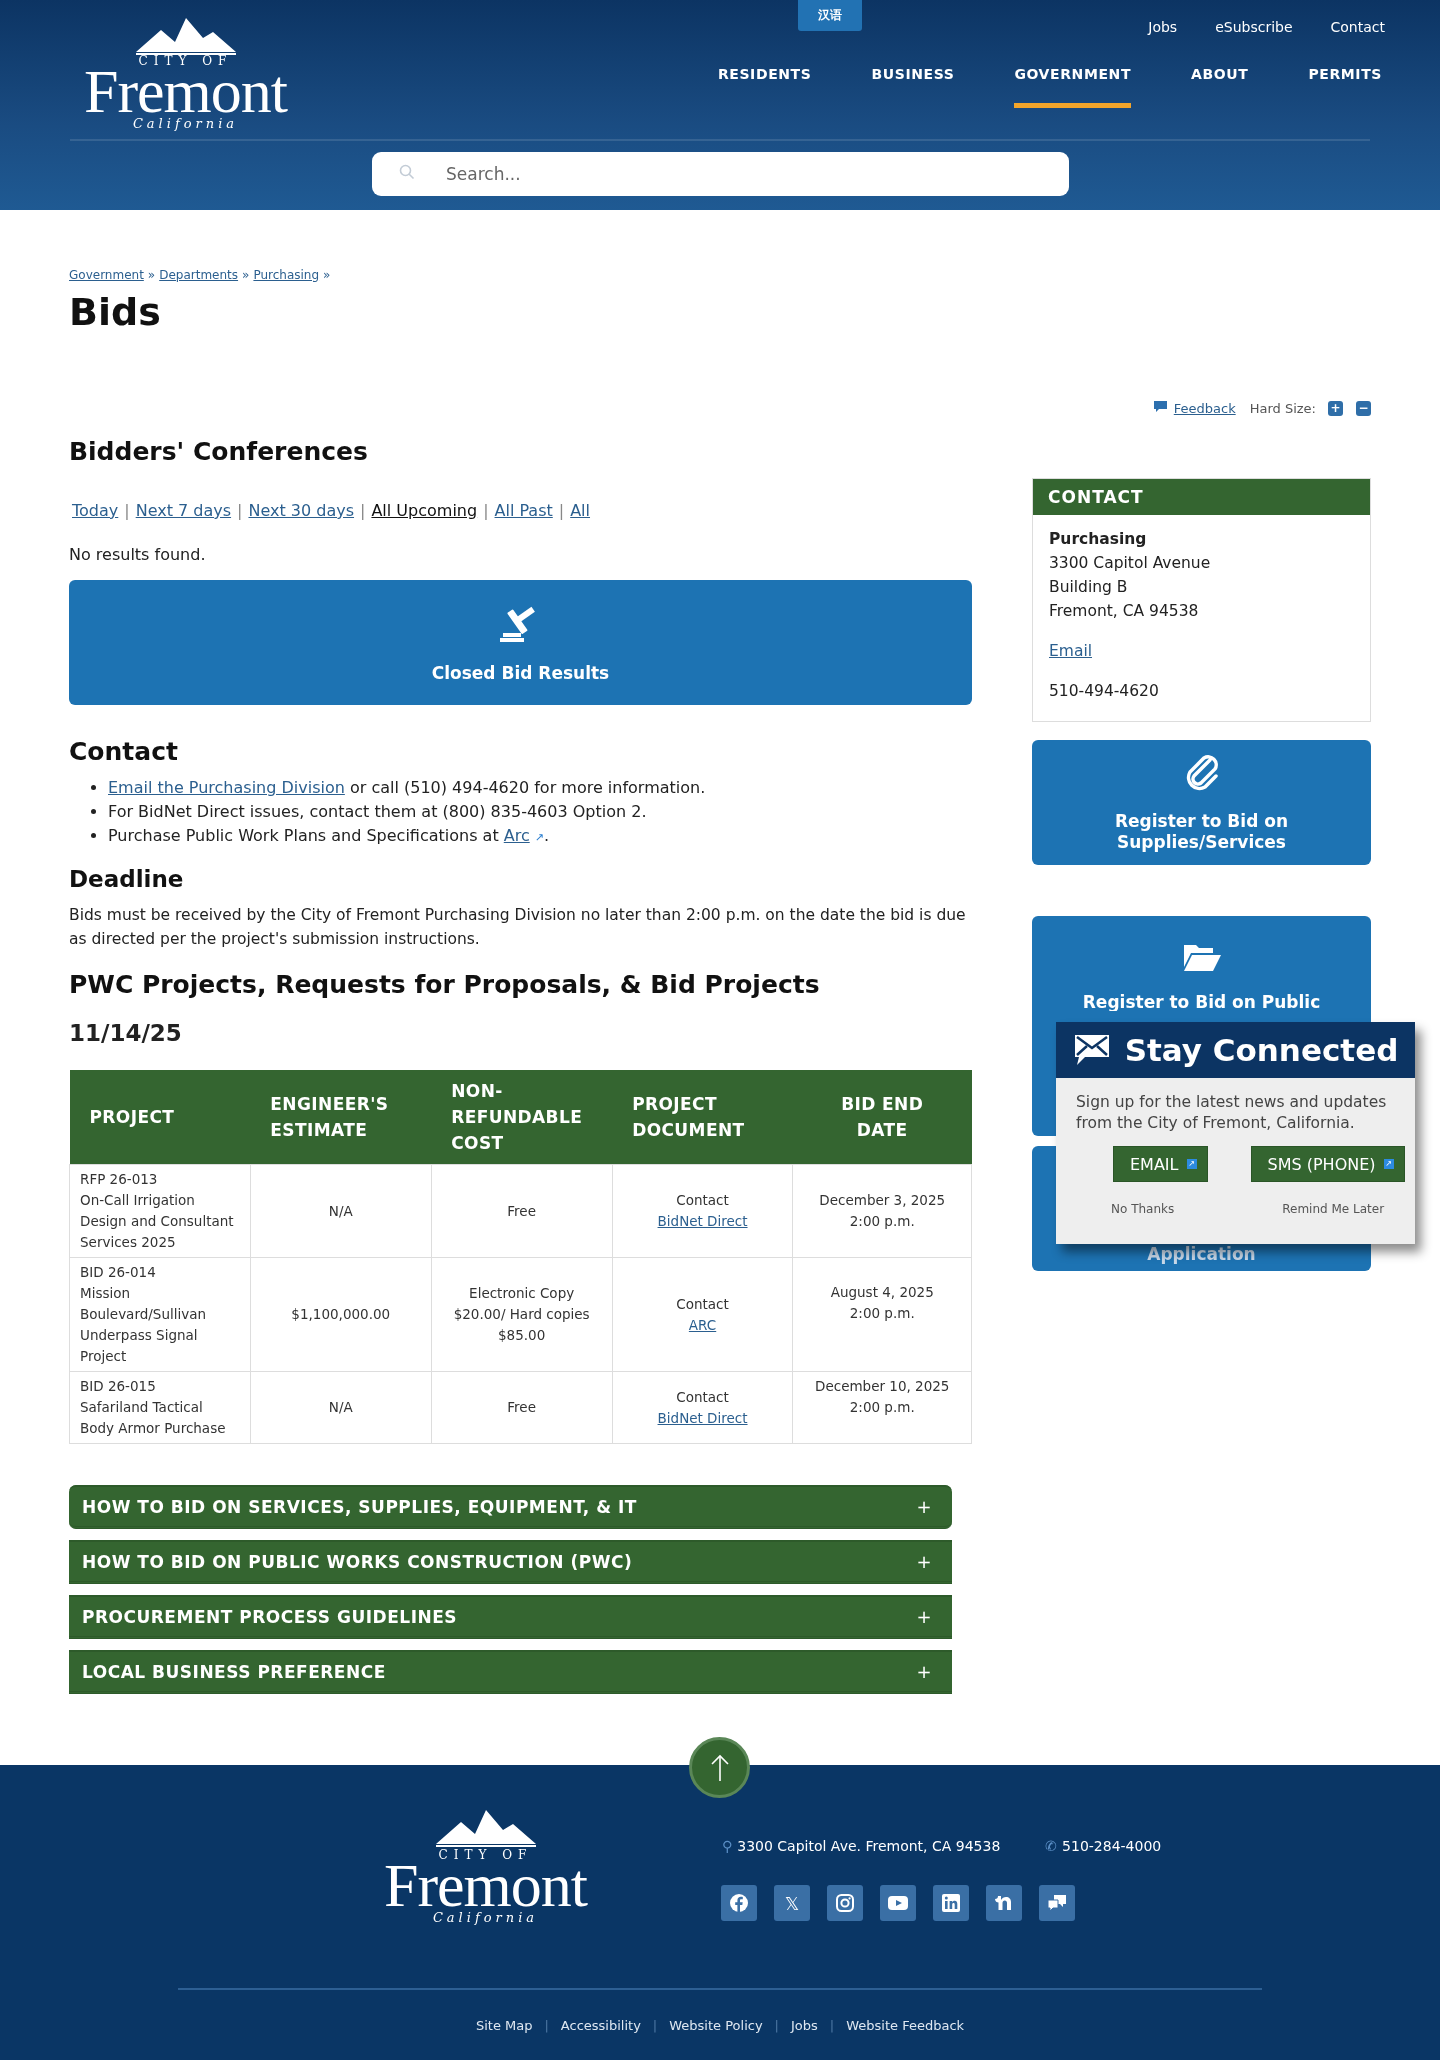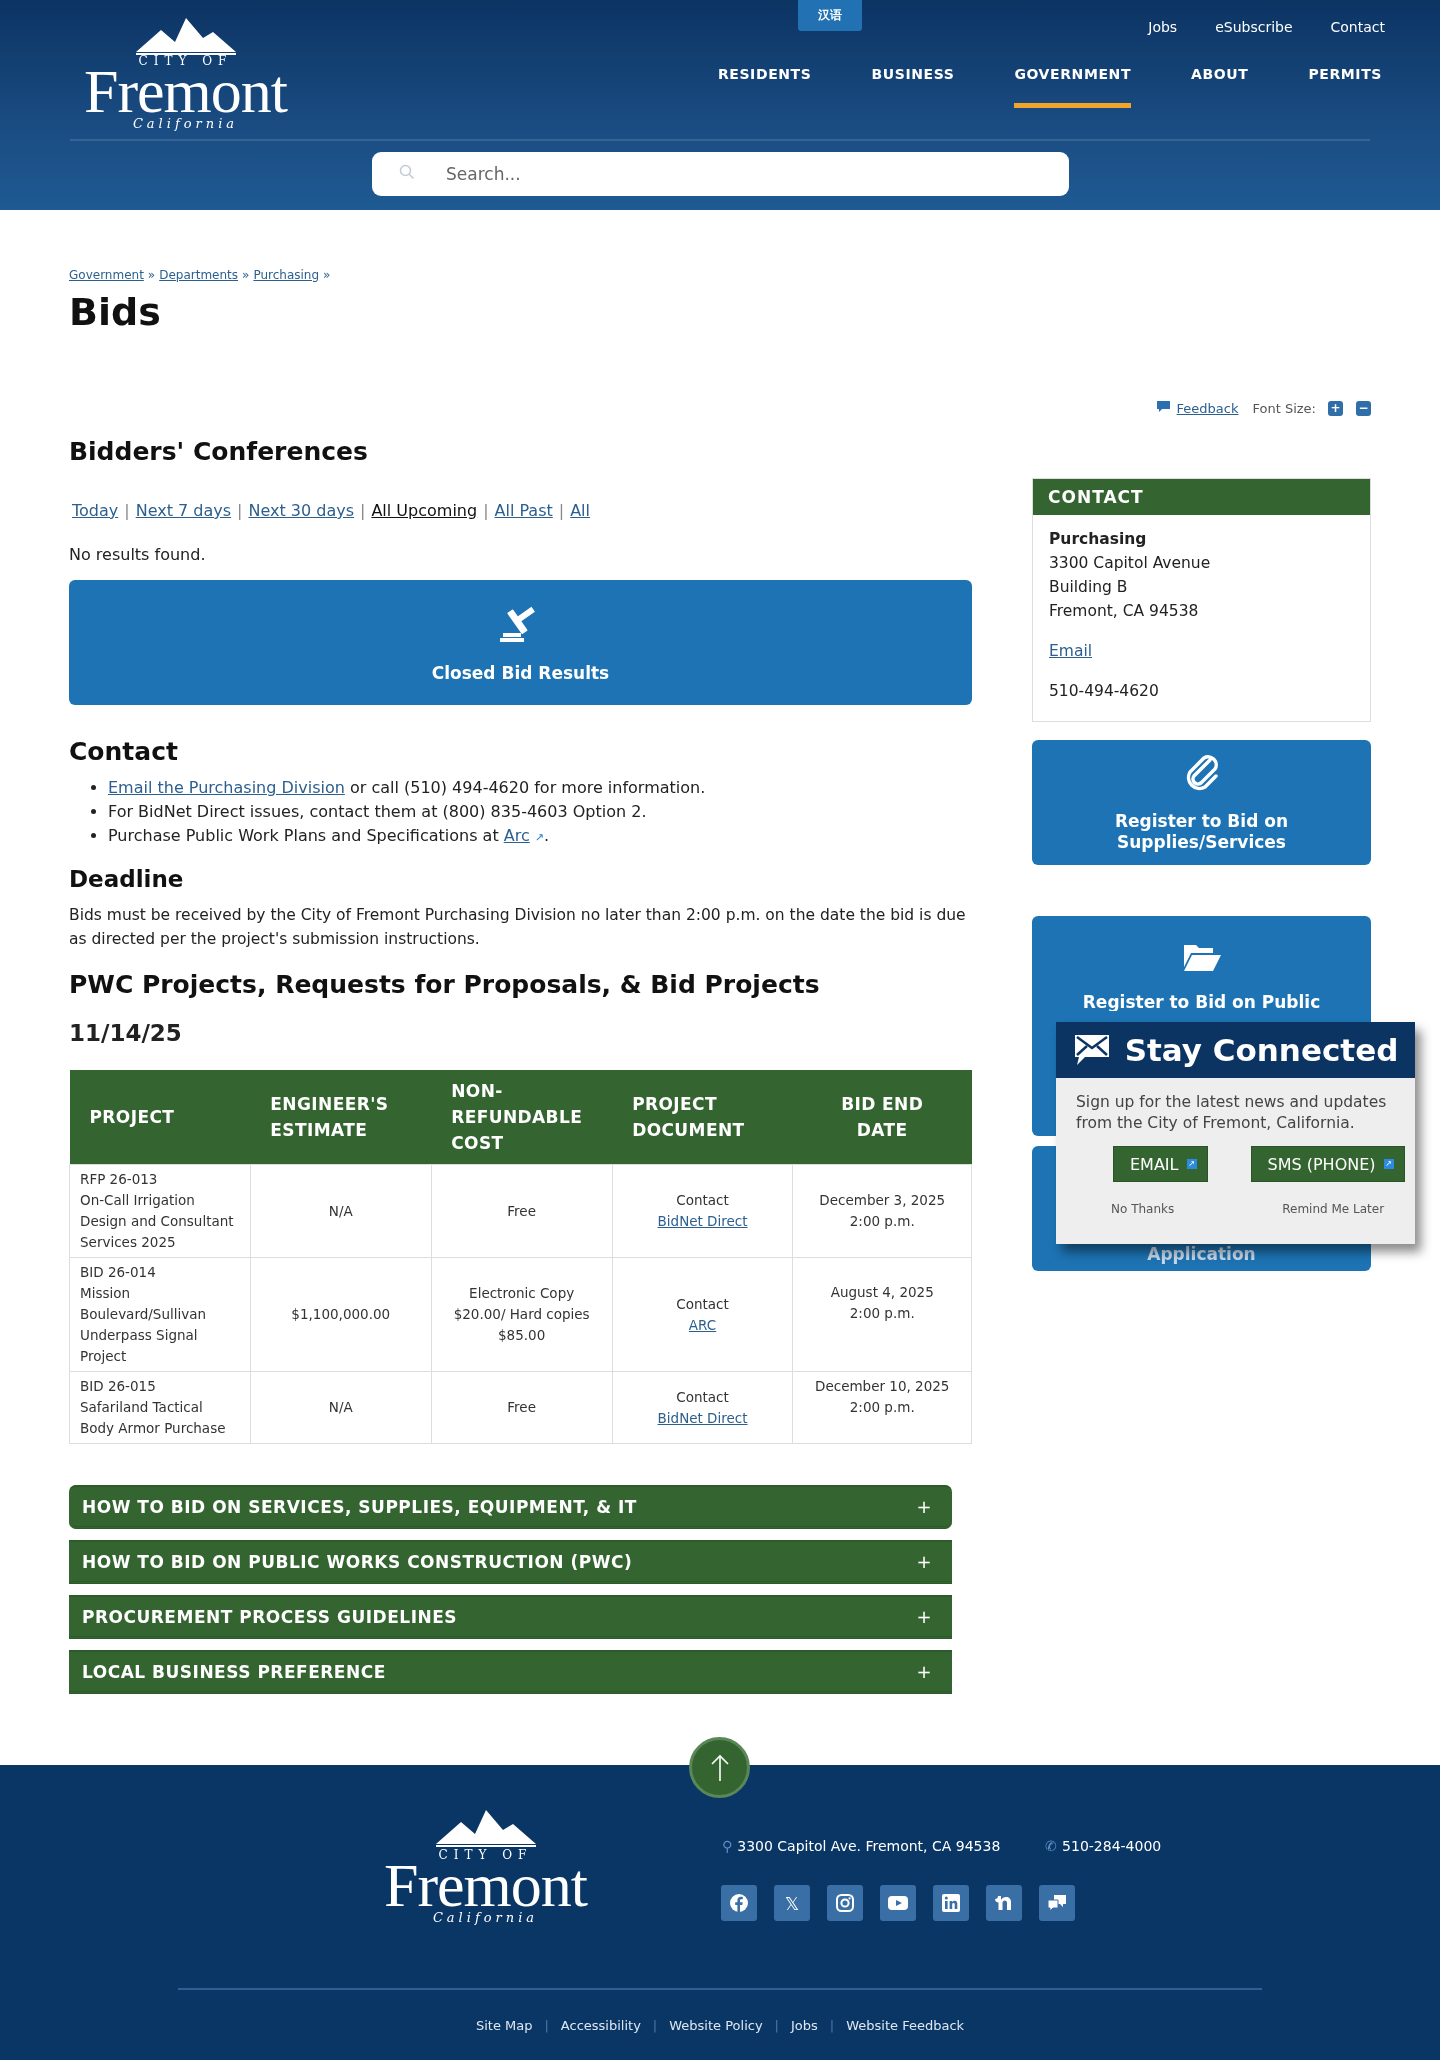--- a/index.html
+++ b/index.html
@@ -135,21 +135,21 @@
 </div>
 <h1 class="page-title">Bids</h1>
 
 <div class="tools">
   <span class="fb-icon">
     <svg width="15" height="13" viewBox="0 0 15 13">
         <path d="M1 1h13v8H6l-3 3V9H1z" fill="#2c6fae"></path>
       </svg>
   </span>
   <a href="#">Feedback</a>
-  <span class="fs-label">Font Size:</span>
+  <span class="fs-label">Hard Size:</span>
   <span class="fs-btn" style="margin-left:0">+</span>
   <span class="fs-btn">−</span>
 </div>
 
 <h2 class="section" style="top:437px;">Bidders' Conferences</h2>
 <div class="filters">
   <a href="#">Today</a><span class="pipe">|</span><a href="#">Next 7 days</a><span class="pipe">|</span><a href="#">Next 30 days</a><span class="pipe">|</span><a href="#" class="current">All Upcoming</a><span class="pipe">|</span><a href="#">All Past</a><span class="pipe">|</span><a href="#">All</a>
 </div>
 <div class="noresults">No results found.</div>
 

